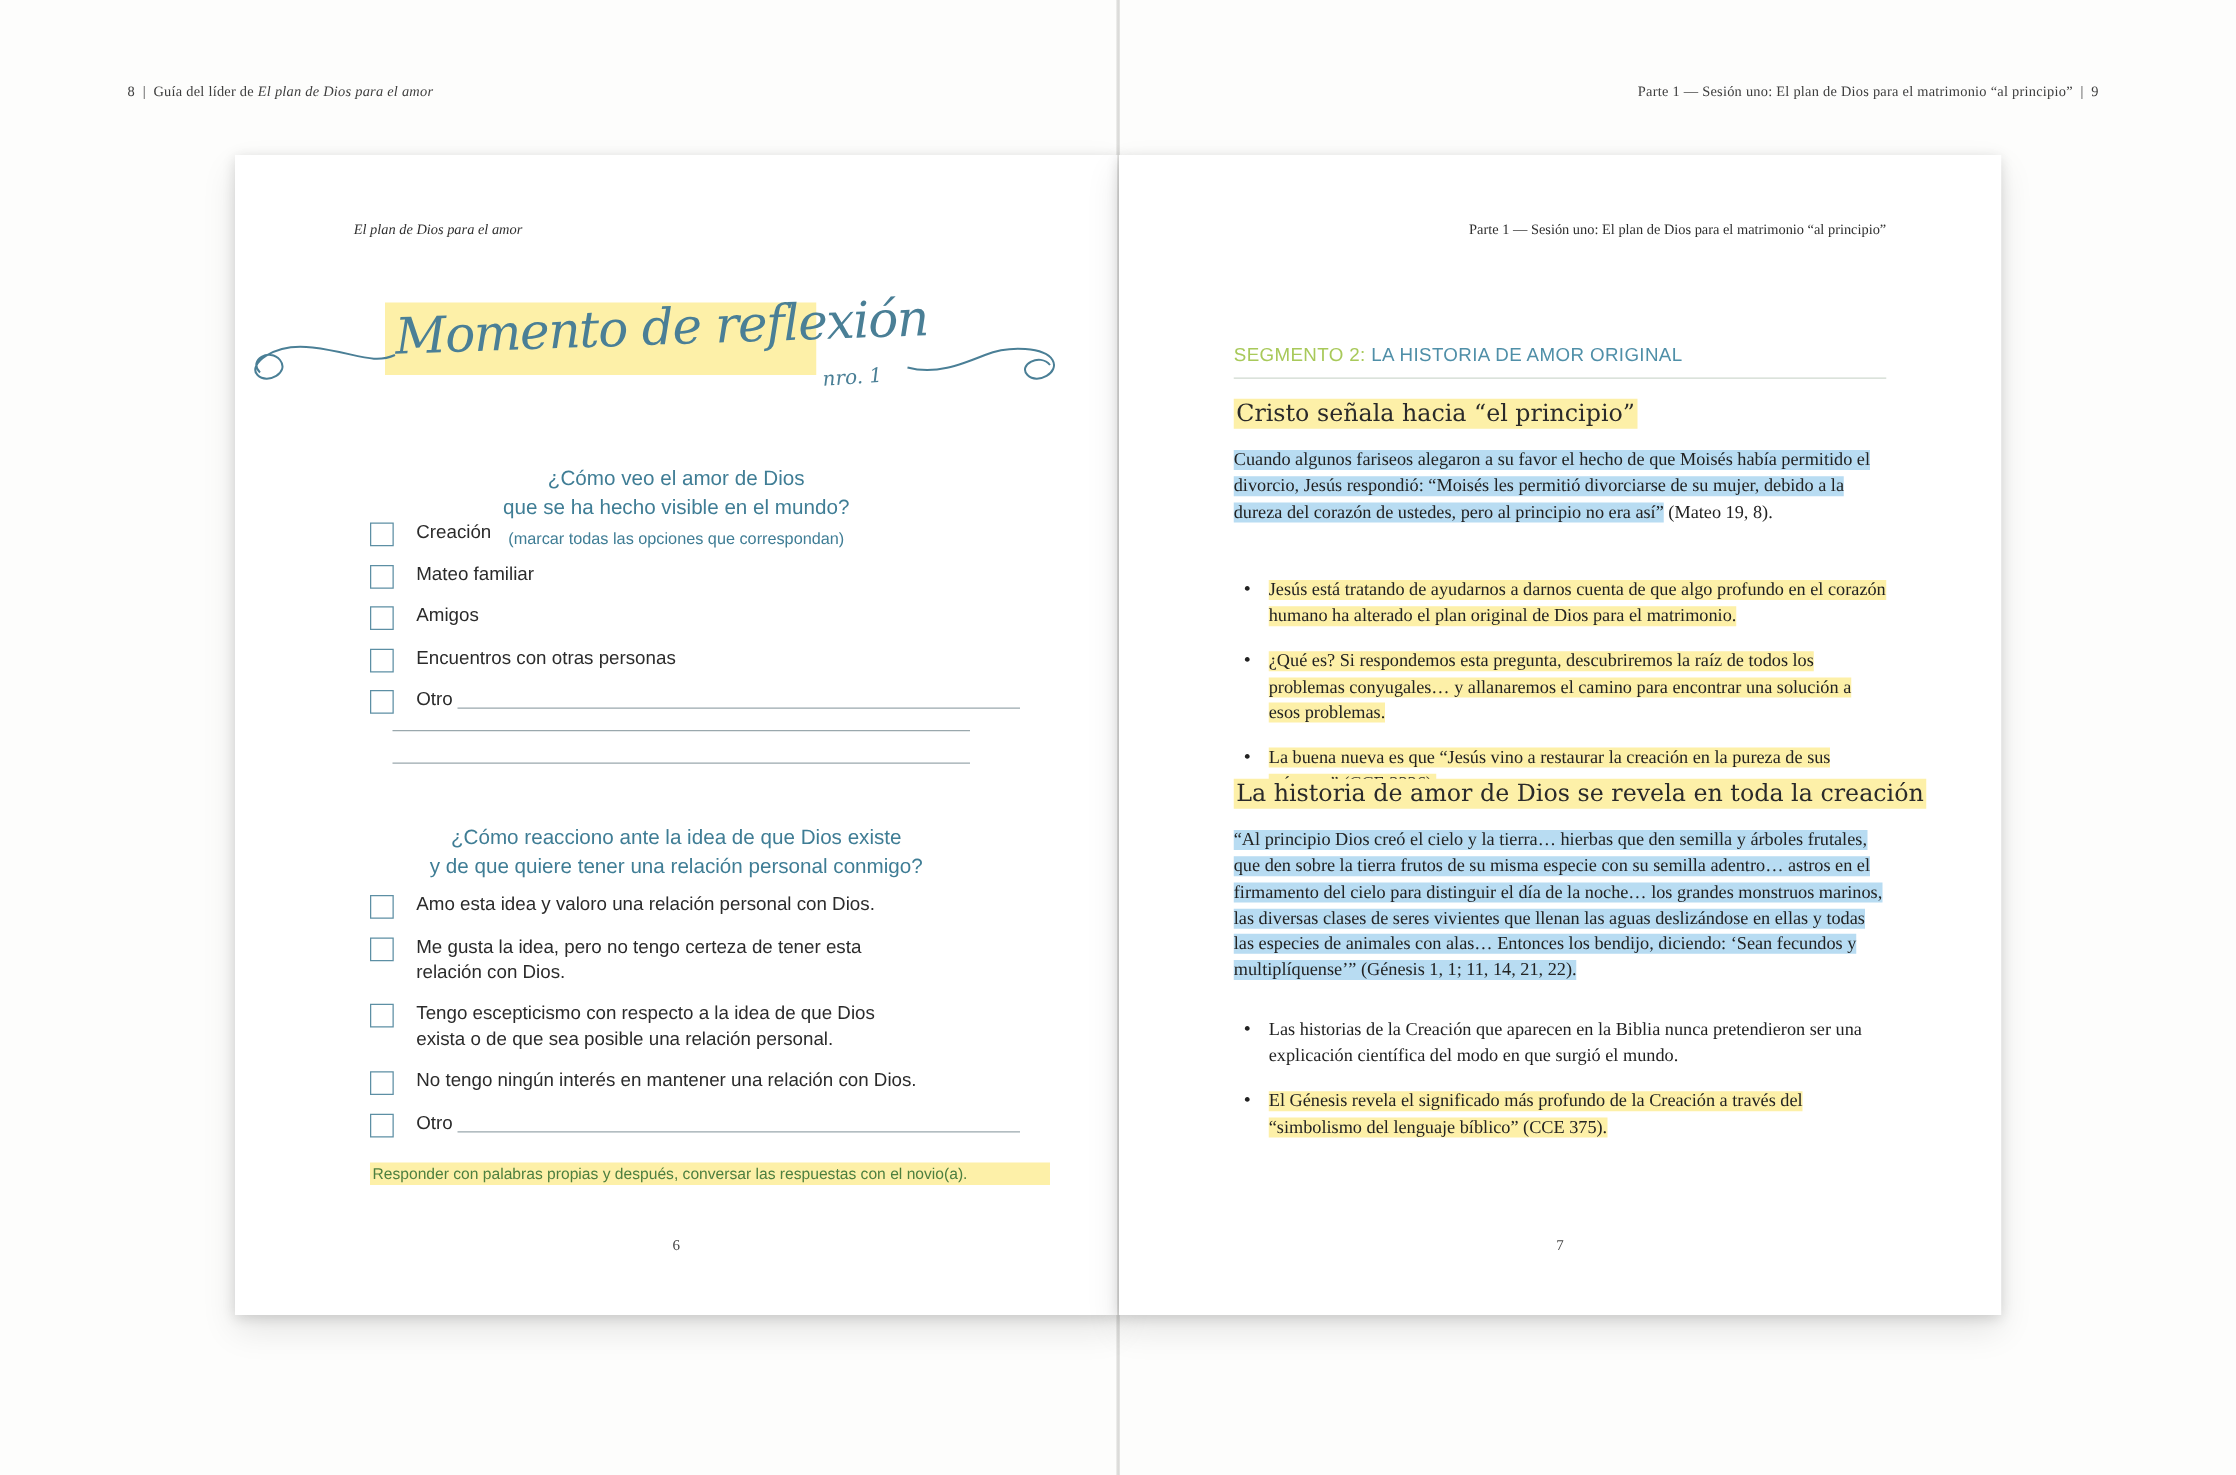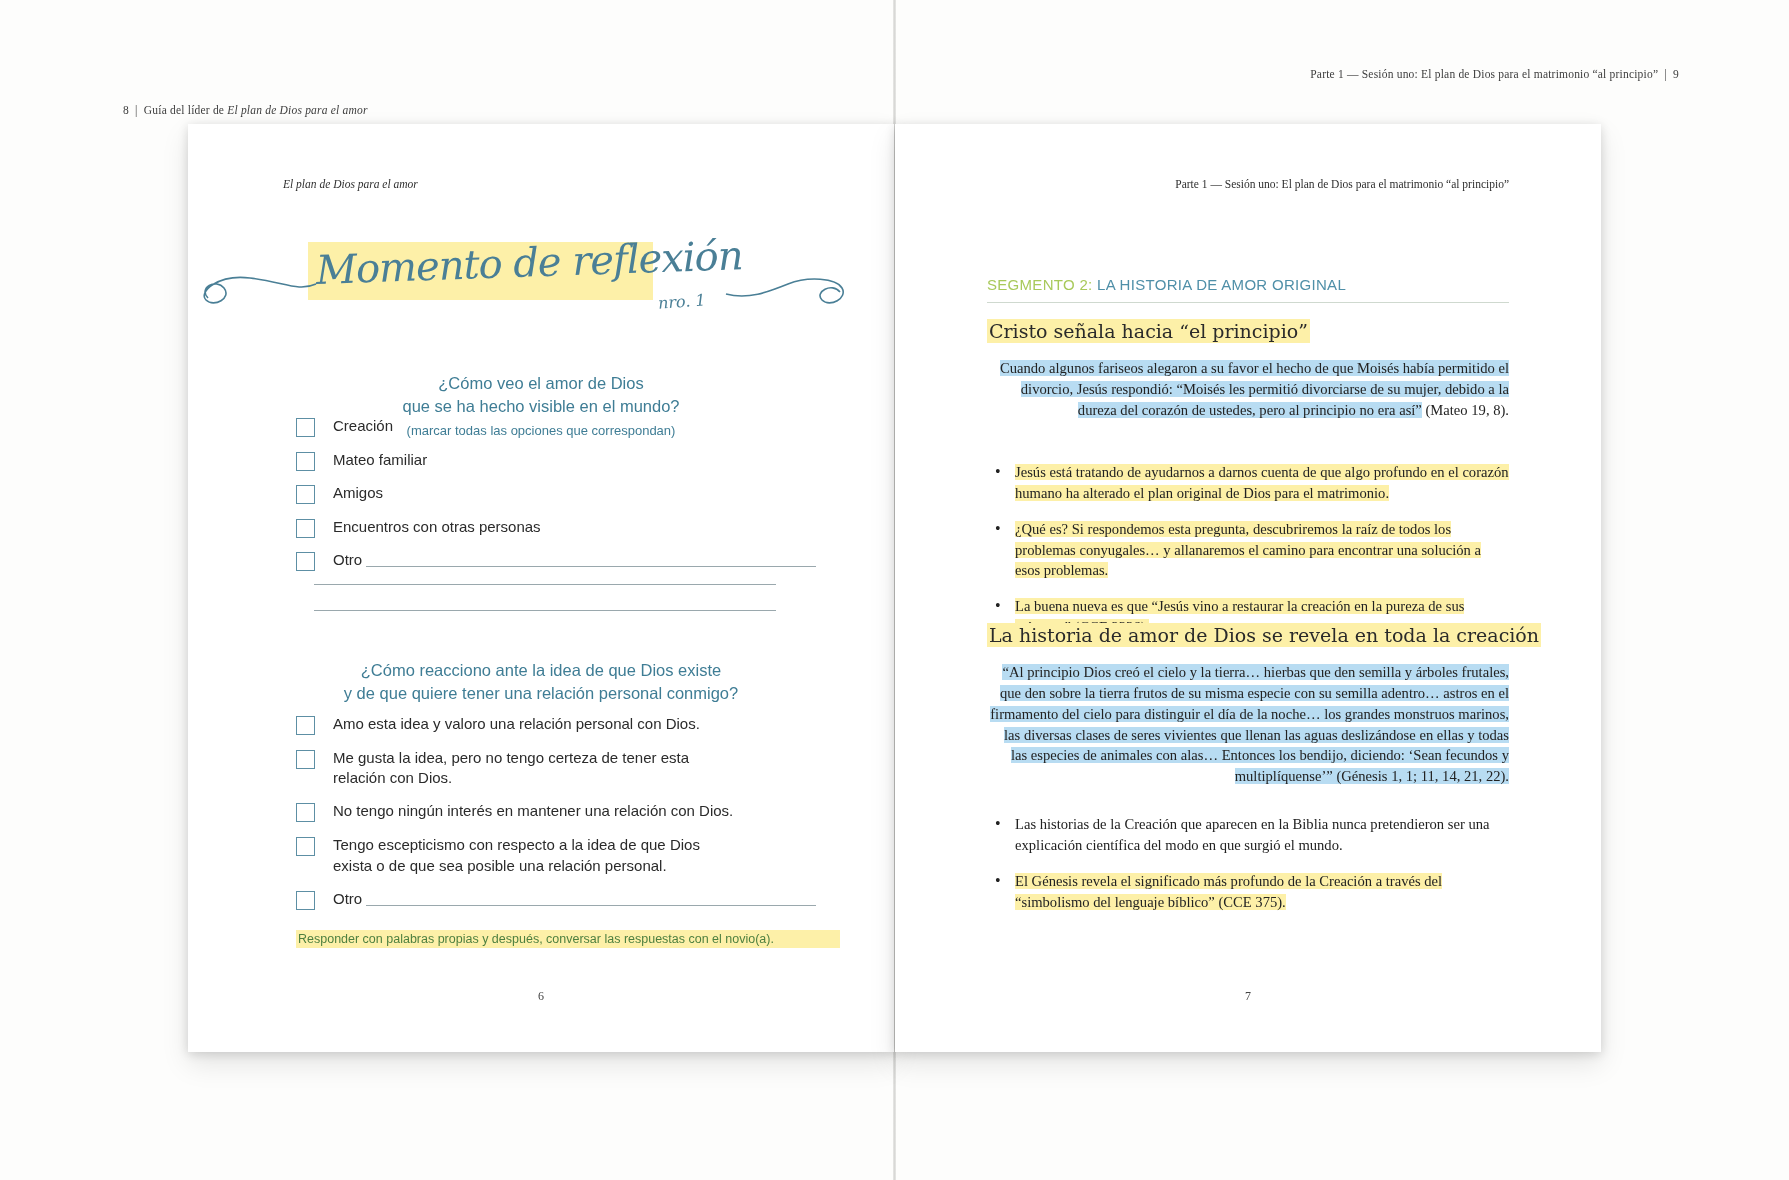--- a/index.html
+++ b/index.html
@@ -37,21 +37,21 @@
   }
   
   .running-head {
     position: absolute;
     font-family: "Liberation Serif", serif;
     font-size: 11.5px;
     color: #3d3d3d;
     letter-spacing: .2px;
     white-space: nowrap;
   }
-  .rh-left { left: 123px; top: 68px; margin-top: 36px; }
+  .rh-left { left: 102px; top: 68px; }
   .rh-right { right: 110px; top: 68px; text-align: right; }
   .rh-ital { font-style: italic; }
 
   
   .inner {
     position: absolute;
     background: #ffffff;
     box-shadow: 0 2px 10px rgba(0,0,0,.14), 0 12px 26px rgba(0,0,0,.10);
   }
   .inner-left {
@@ -214,21 +214,21 @@
     color: #2a2a2a;
   }
   .h2 span.hl { background: #fdf0a8; padding: 1px 2px; }
   .para {
     position: absolute;
     left: 92px;
     width: 522px;
     font-size: 14.6px;
     line-height: 1.43;
     color: #222;
-    text-align: right;
+    text-align: left;
   }
   .para .blue { background: #b8dcf2; }
   .bullets {
     position: absolute;
     left: 92px;
     width: 522px;
   }
   .bullet {
     position: relative;
     padding-left: 28px;
@@ -321,25 +321,25 @@
       <div class="check-row">
         <div class="cbox"></div>
         <div class="clabel">Amo esta idea y valoro una relación personal con Dios.</div>
       </div>
       <div class="check-row">
         <div class="cbox"></div>
         <div class="clabel" style="width:400px">Me gusta la idea, pero no tengo certeza de tener esta relación con Dios.</div>
       </div>
       <div class="check-row">
         <div class="cbox"></div>
+        <div class="clabel" style="width:400px">Tengo escepticismo con respecto a la idea de que Dios exista o de que sea posible una relación personal.</div>
+      </div>
+      <div class="check-row">
+        <div class="cbox"></div>
         <div class="clabel">No tengo ningún interés en mantener una relación con Dios.</div>
-      </div>
-      <div class="check-row">
-        <div class="cbox"></div>
-        <div class="clabel" style="width:400px">Tengo escepticismo con respecto a la idea de que Dios exista o de que sea posible una relación personal.</div>
       </div>
       <div class="check-row">
         <div class="cbox"></div>
         <div class="clabel">Otro</div>
         <div class="rule"></div>
       </div>
     </div>
 
     <div class="footnote" style="top:806px;">Responder con palabras propias y después, conversar las respuestas con el novio(a).</div>
 

